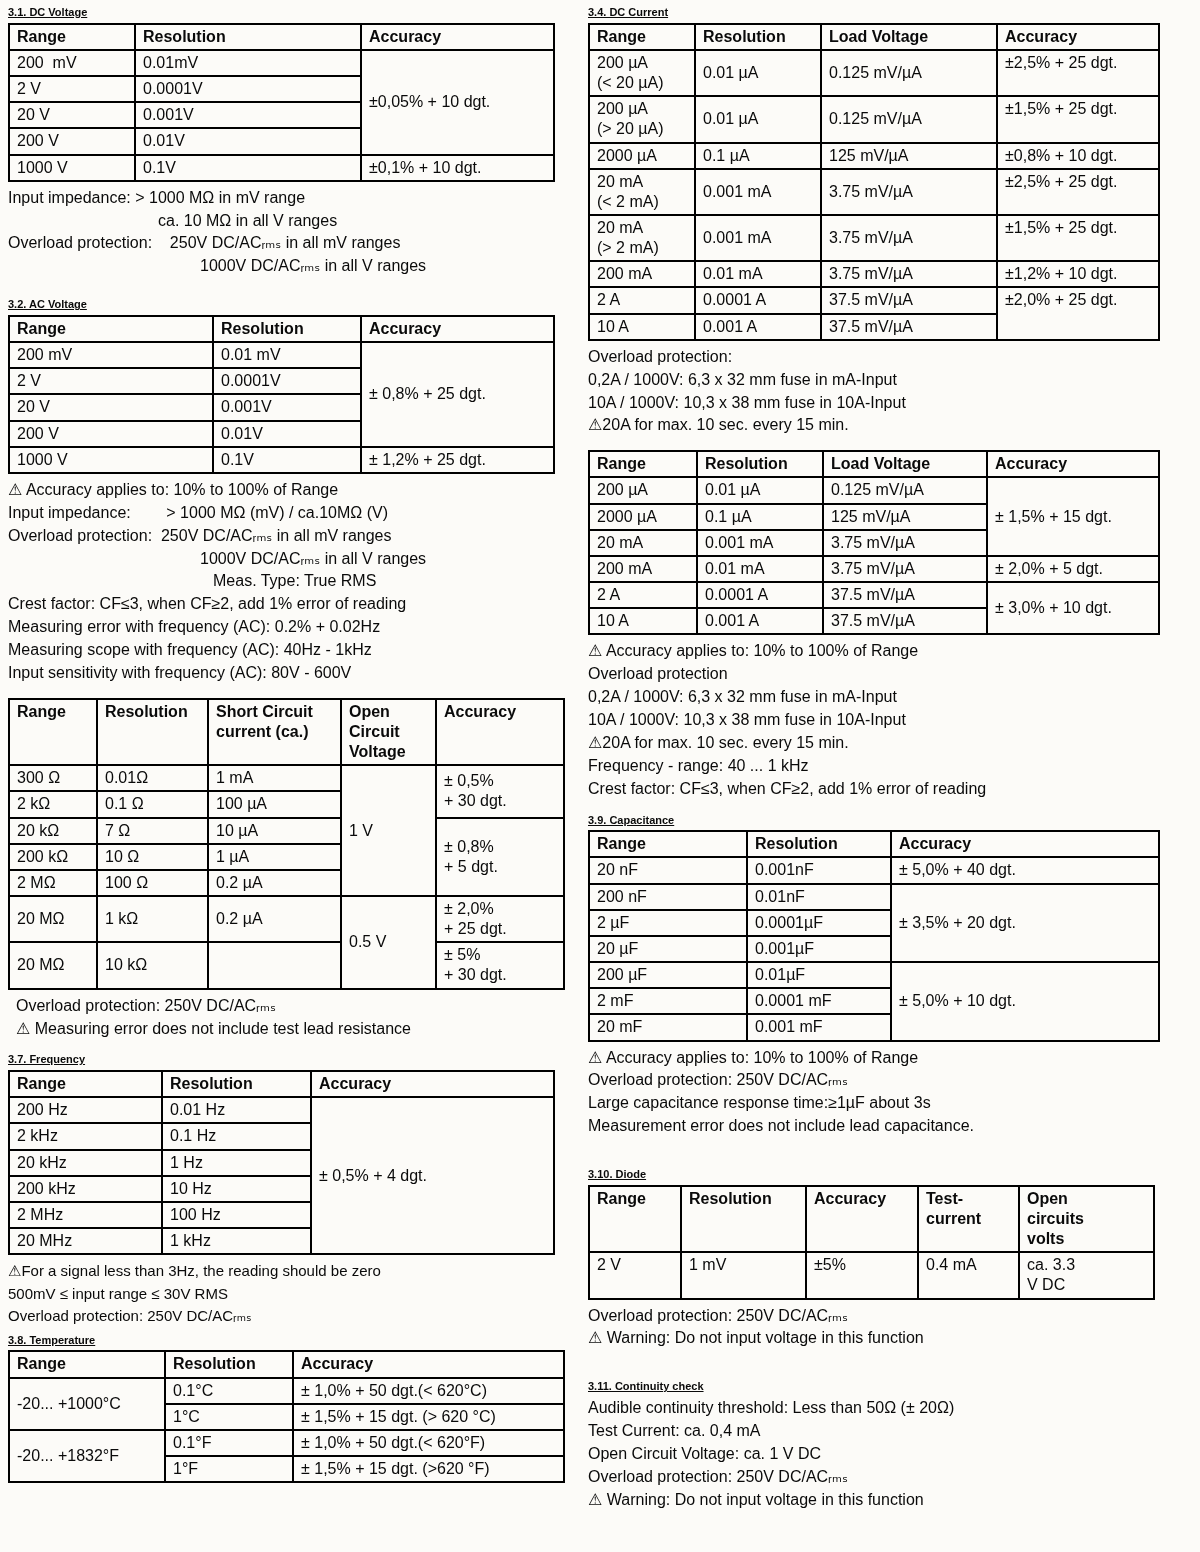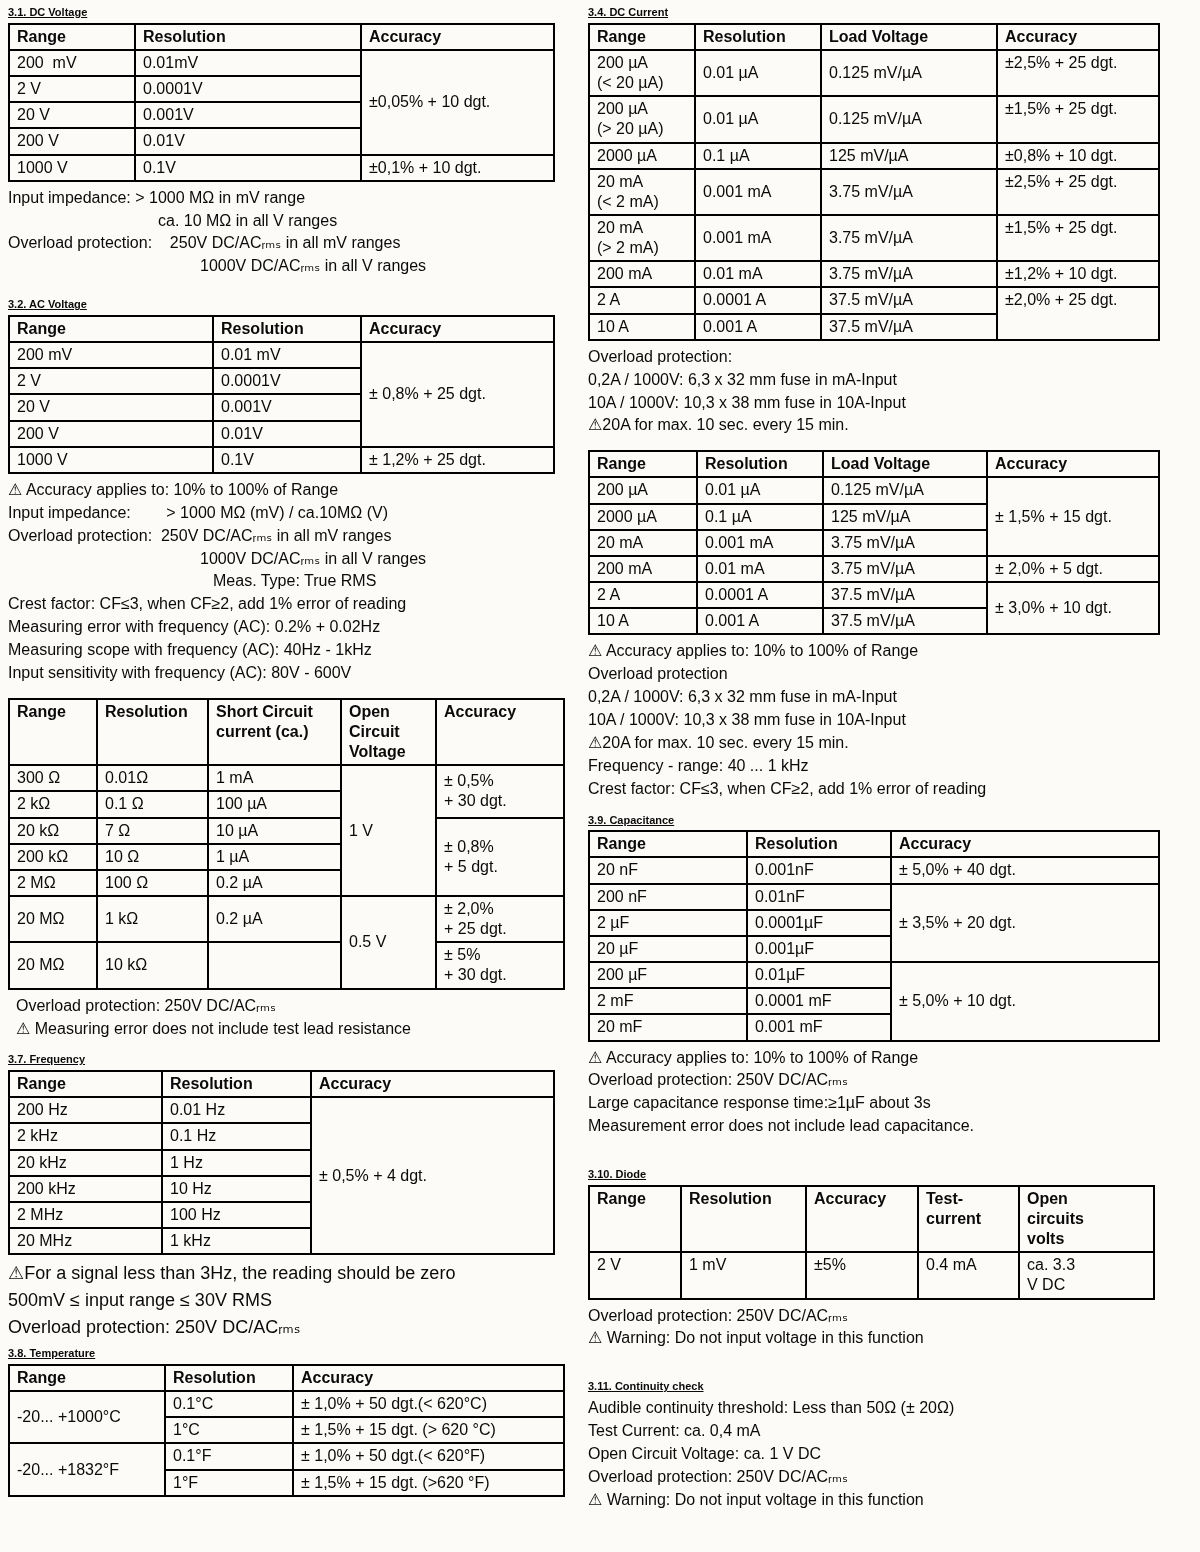--- a/index.html
+++ b/index.html
@@ -19,21 +19,21 @@
   .stitle{font-size:11px;font-weight:700;text-decoration:underline;margin:0 0 3px 0;line-height:1.25}
   table.spec{border-collapse:collapse;table-layout:fixed;margin:1px 0 5px 0}
   .spec th,.spec td{
     border:2px solid #000;padding:2px 7px;text-align:left;
     vertical-align:middle;white-space:pre-wrap;line-height:1.26;overflow:hidden;
   }
   .spec th{font-weight:700;vertical-align:top}
   .vtop{vertical-align:top !important}
   .notes{margin-top:1px}
   .note{white-space:pre-wrap;line-height:1.43}
-  .notes.small .note{font-size:18px;line-height:1.5}
+  .notes.small .note{font-size:15px;line-height:1.5}
   .pad-sm{padding-left:8px}
   .ind-a{margin-left:150px}
   .ind-b{margin-left:192px}
   .ind-c{margin-left:205px}
 </style>
 </head>
 <body>
 
 <div class="page">
 

